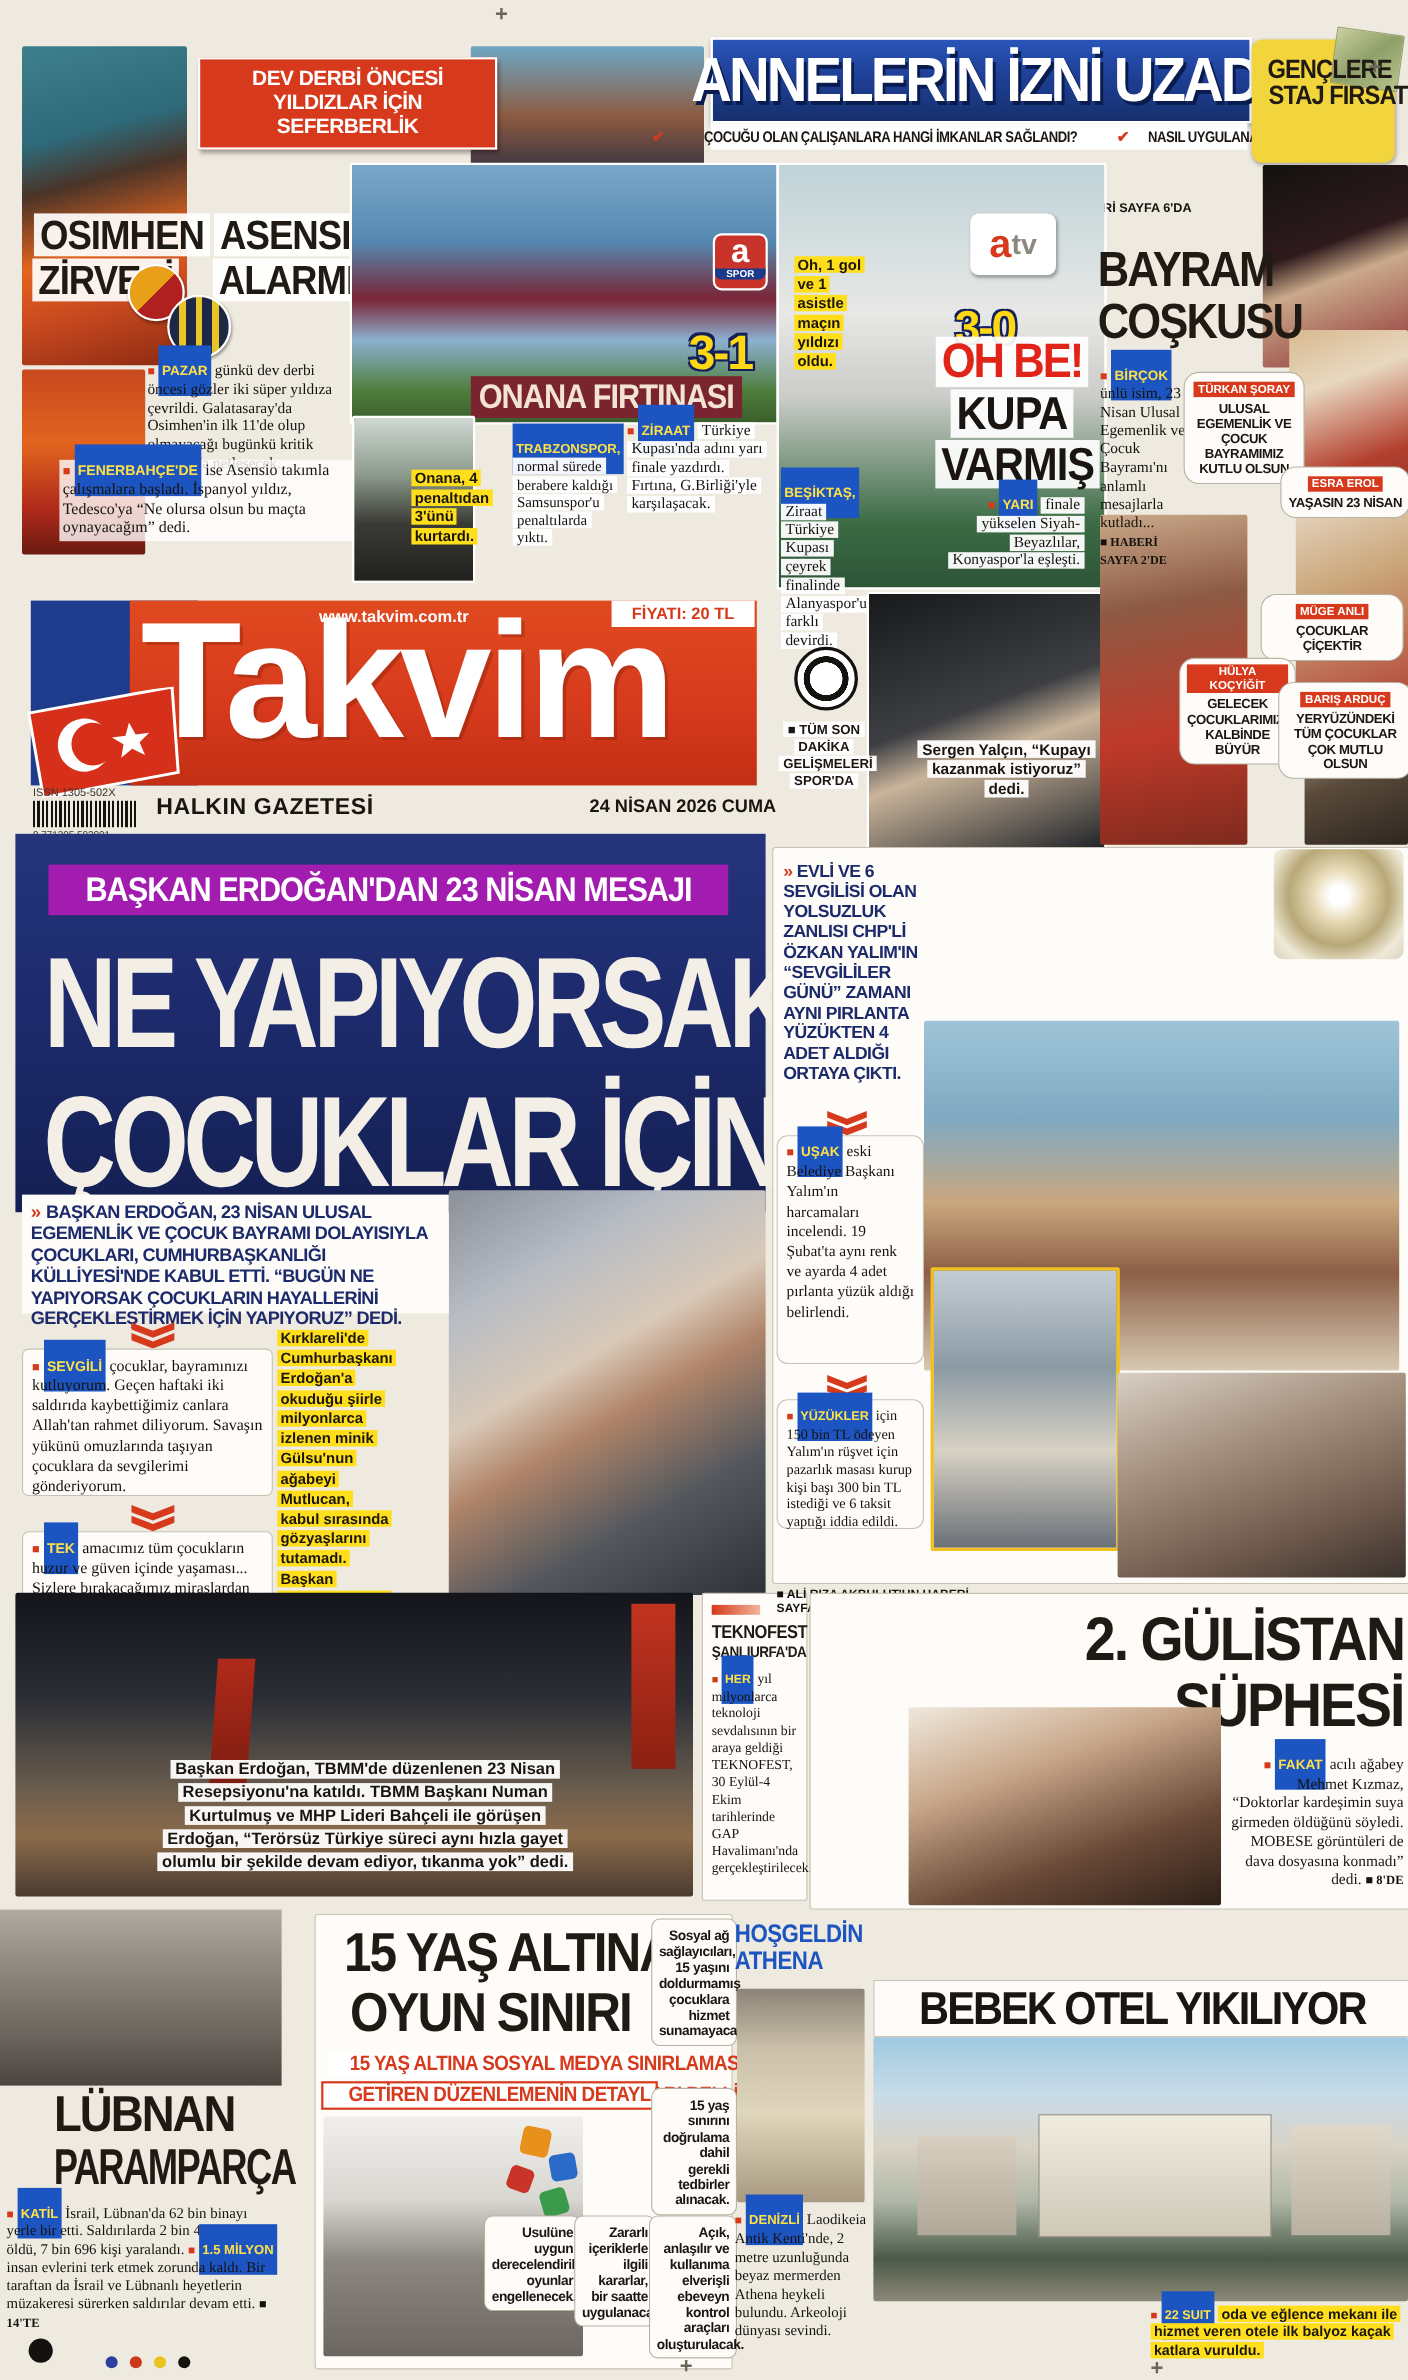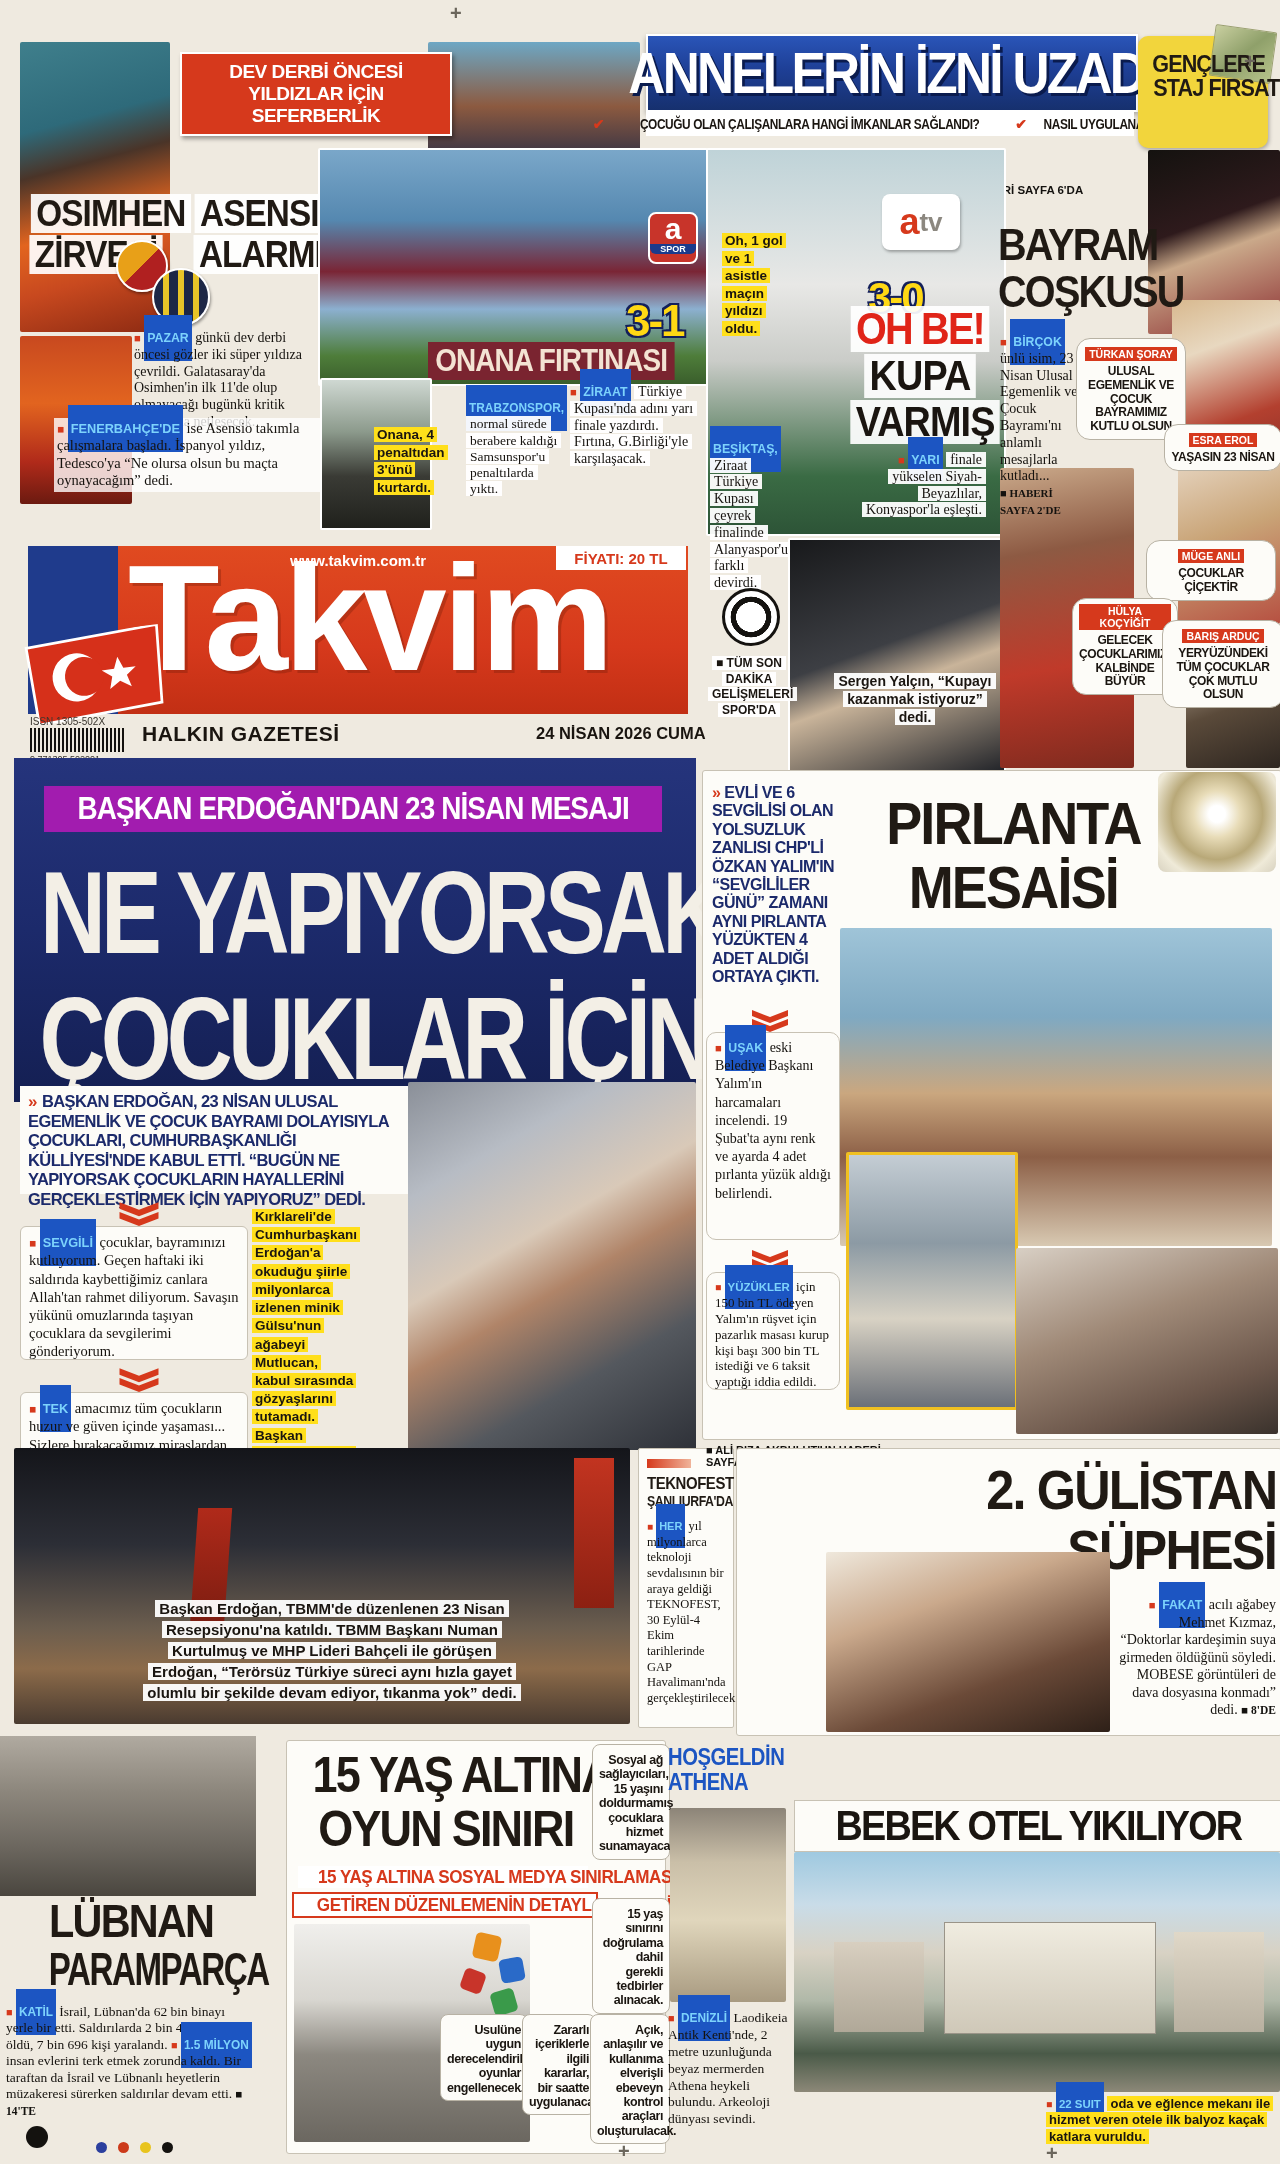--- a/index.html
+++ b/index.html
@@ -7,21 +7,21 @@
         font-family:"Liberation Sans",sans-serif;color:#1a1510;}
   .abs{position:absolute;}
   .ph{position:absolute;border-radius:2px;}
   
   .hl{font-weight:bold;letter-spacing:-1px;color:#201a14;line-height:1;}
   .cond{transform:scaleX(.88);transform-origin:left top;display:inline-block;white-space:nowrap;}
   .condc{transform:scaleX(.9);transform-origin:center top;display:inline-block;white-space:nowrap;}
   .wchip{background:rgba(255,255,255,.92);padding:1px 6px;display:inline-block;}
   
   .serif{font-family:"Liberation Serif",serif;font-size:14px;line-height:1.2;color:#15120e;}
-  .lbl{background:#1c55c2;color:#7dd3fc;font-family:"Liberation Sans",sans-serif;font-weight:bold;
+  .lbl{background:#1c55c2;color:#fde047;font-family:"Liberation Sans",sans-serif;font-weight:bold;
        font-size:.88em;padding:16px 3px;}
   .sq{color:#d6391c;font-size:.8em;}
   .ybg{background:#ffdf1b;padding:0 3px;box-decoration-break:clone;-webkit-box-decoration-break:clone;}
   .wbg{background:rgba(255,255,255,.95);padding:0 4px;box-decoration-break:clone;-webkit-box-decoration-break:clone;}
   .capb{font-weight:bold;font-size:13.5px;line-height:1.3;}
   .scoreyellow{font-weight:bold;color:#ffd814;letter-spacing:-2px;
      text-shadow:2px 2px 0 #14205a,-2px 2px 0 #14205a,2px -2px 0 #14205a,-2px -2px 0 #14205a;}
   .whitebox{background:#fdfcf8;border:1px solid #c8c2b4;border-radius:6px;}
   .bubble{background:#fdfcf8;border:1px solid #b8b2a4;border-radius:14px;padding:5px 6px;text-align:center;}
   .bubble .name{background:#d6391c;color:#fff;font-weight:bold;font-size:10.5px;padding:1px 4px;display:inline-block;}
@@ -254,24 +254,20 @@
       <span>yıl milyonlarca teknoloji sevdalısının bir araya geldiği TEKNOFEST, 30 Eylül-4 Ekim tarihlerinde GAP Havalimanı'nda gerçekleştirilecek.</span>
     </p>
   </div>
 
   <div class="abs whitebox" style="left:702px;top:770px;width:578px;height:668px;border-radius:3px;"></div>
   <div class="abs" style="left:712px;top:784px;width:130px;color:#1c2a6b;font-weight:bold;font-size:16px;line-height:1.15;letter-spacing:-.5px;">
     <span style="color:#d6391c;">»</span>
     <span>EVLİ VE 6 SEVGİLİSİ OLAN YOLSUZLUK ZANLISI CHP'Lİ ÖZKAN YALIM'IN “SEVGİLİLER GÜNÜ” ZAMANI AYNI PIRLANTA YÜZÜKTEN 4 ADET ALDIĞI ORTAYA ÇIKTI.</span>
   </div>
   <div class="ph" style="left:1158px;top:772px;width:118px;height:100px;background:radial-gradient(circle at 50% 42%,#ffffff 0 10%,#e8dcb8 28%,#b8a878 55%,#efead8 80%,#d8d2c0 100%);border-radius:8px;"></div>
-  <div class="abs hl" style="left:848px;top:794px;width:330px;text-align:center;font-size:60px;letter-spacing:-2px;">
-    <span class="condc">PIRLANTA</span><br>
-    <span class="condc" style="margin-top:4px;">MESAİSİ</span>
-  </div>
   <div class="ph" style="left:840px;top:928px;width:432px;height:318px;background:linear-gradient(180deg,#9fc4d8 0%,#7fa9c2 28%,#caa77f 52%,#8c5f46 72%,#d8c9b2 100%);"></div>
   <svg class="abs" style="left:748px;top:1008px;width:44px;height:24px;" viewBox="0 0 40 24">
     <path d="M2 2 L20 9 L38 2 L38 8 L20 15 L2 8 Z" fill="#d6391c"></path>
       <path d="M2 11 L20 18 L38 11 L38 17 L20 24 L2 17 Z" fill="#d6391c"></path>
   </svg>
   <div class="abs whitebox serif" style="left:706px;top:1032px;width:134px;height:208px;border-radius:10px;padding:6px 8px;box-sizing:border-box;font-size:14px;line-height:1.3;">
     <span class="sq">■</span>
     <span class="lbl">UŞAK</span>
     <span>eski Belediye Başkanı Yalım'ın harcamaları incelendi. 19 Şubat'ta aynı renk ve ayarda 4 adet pırlanta yüzük aldığı belirlendi.</span>
   </div>

